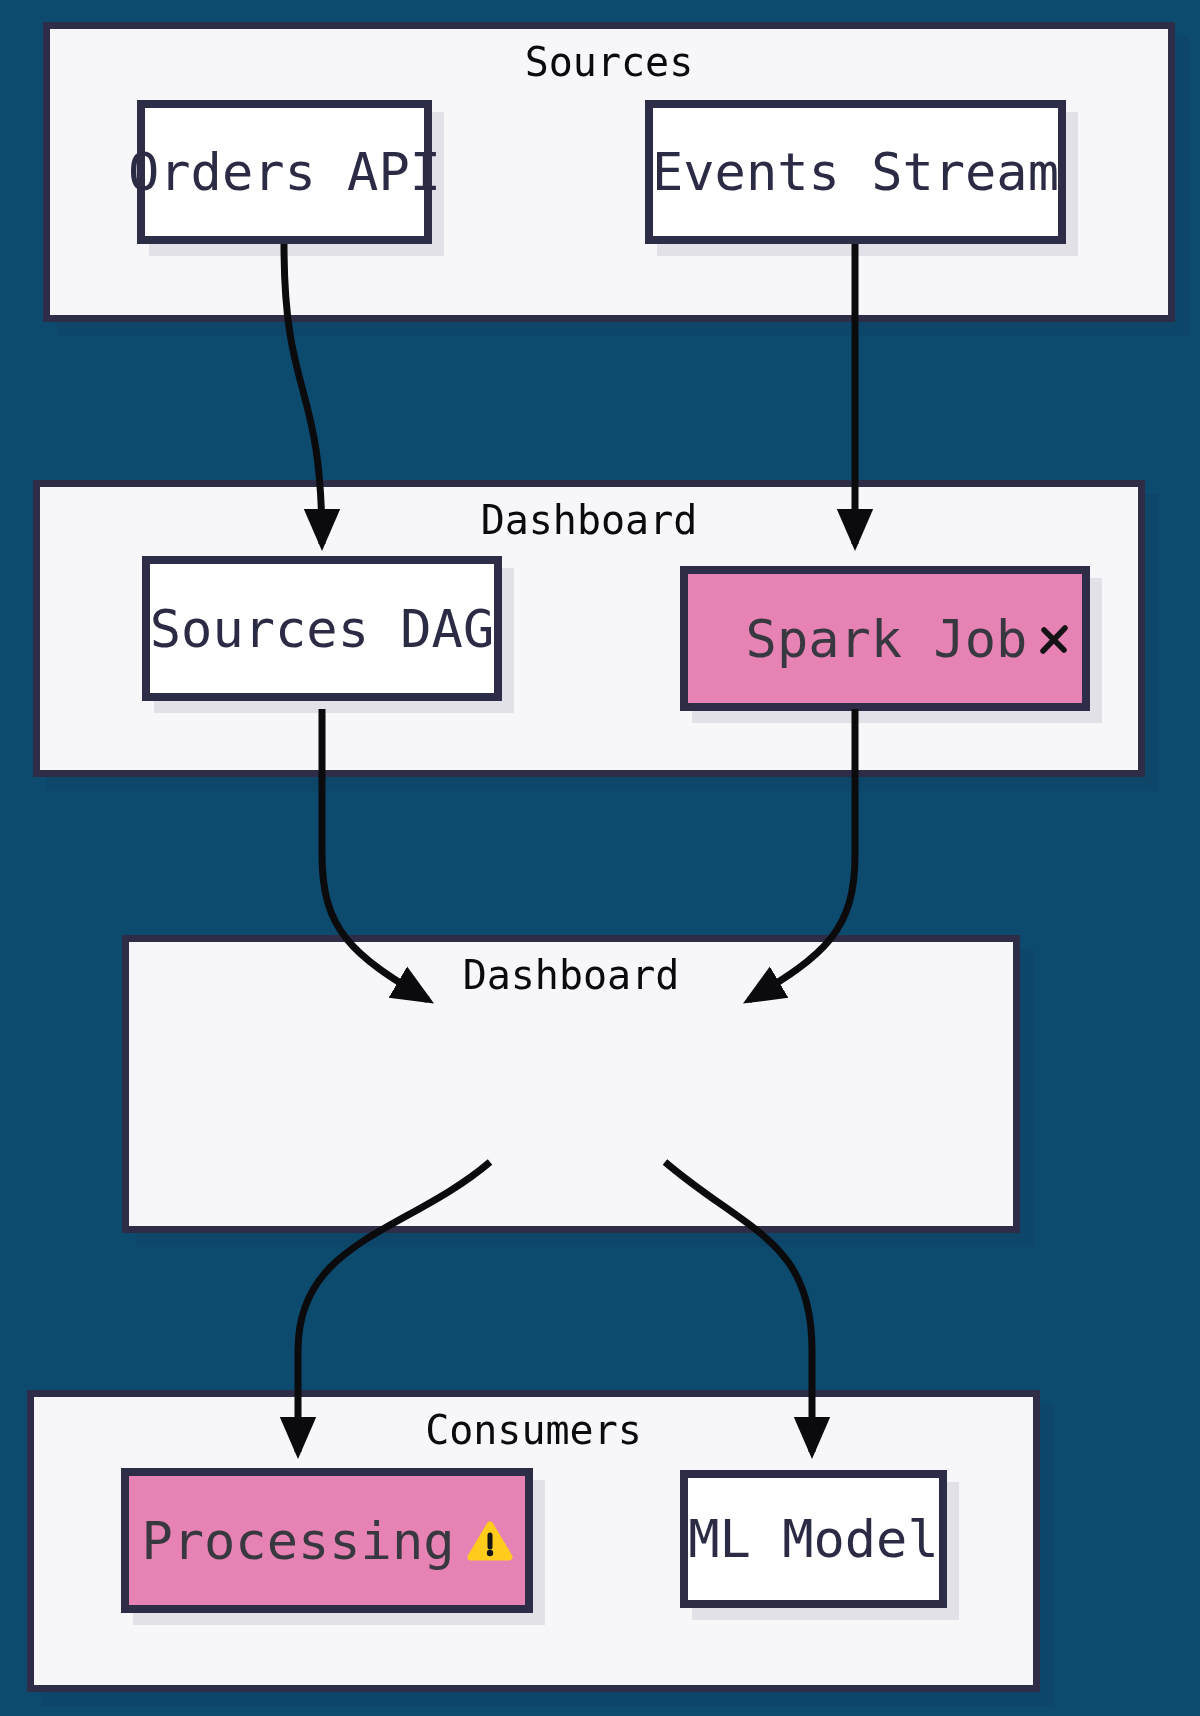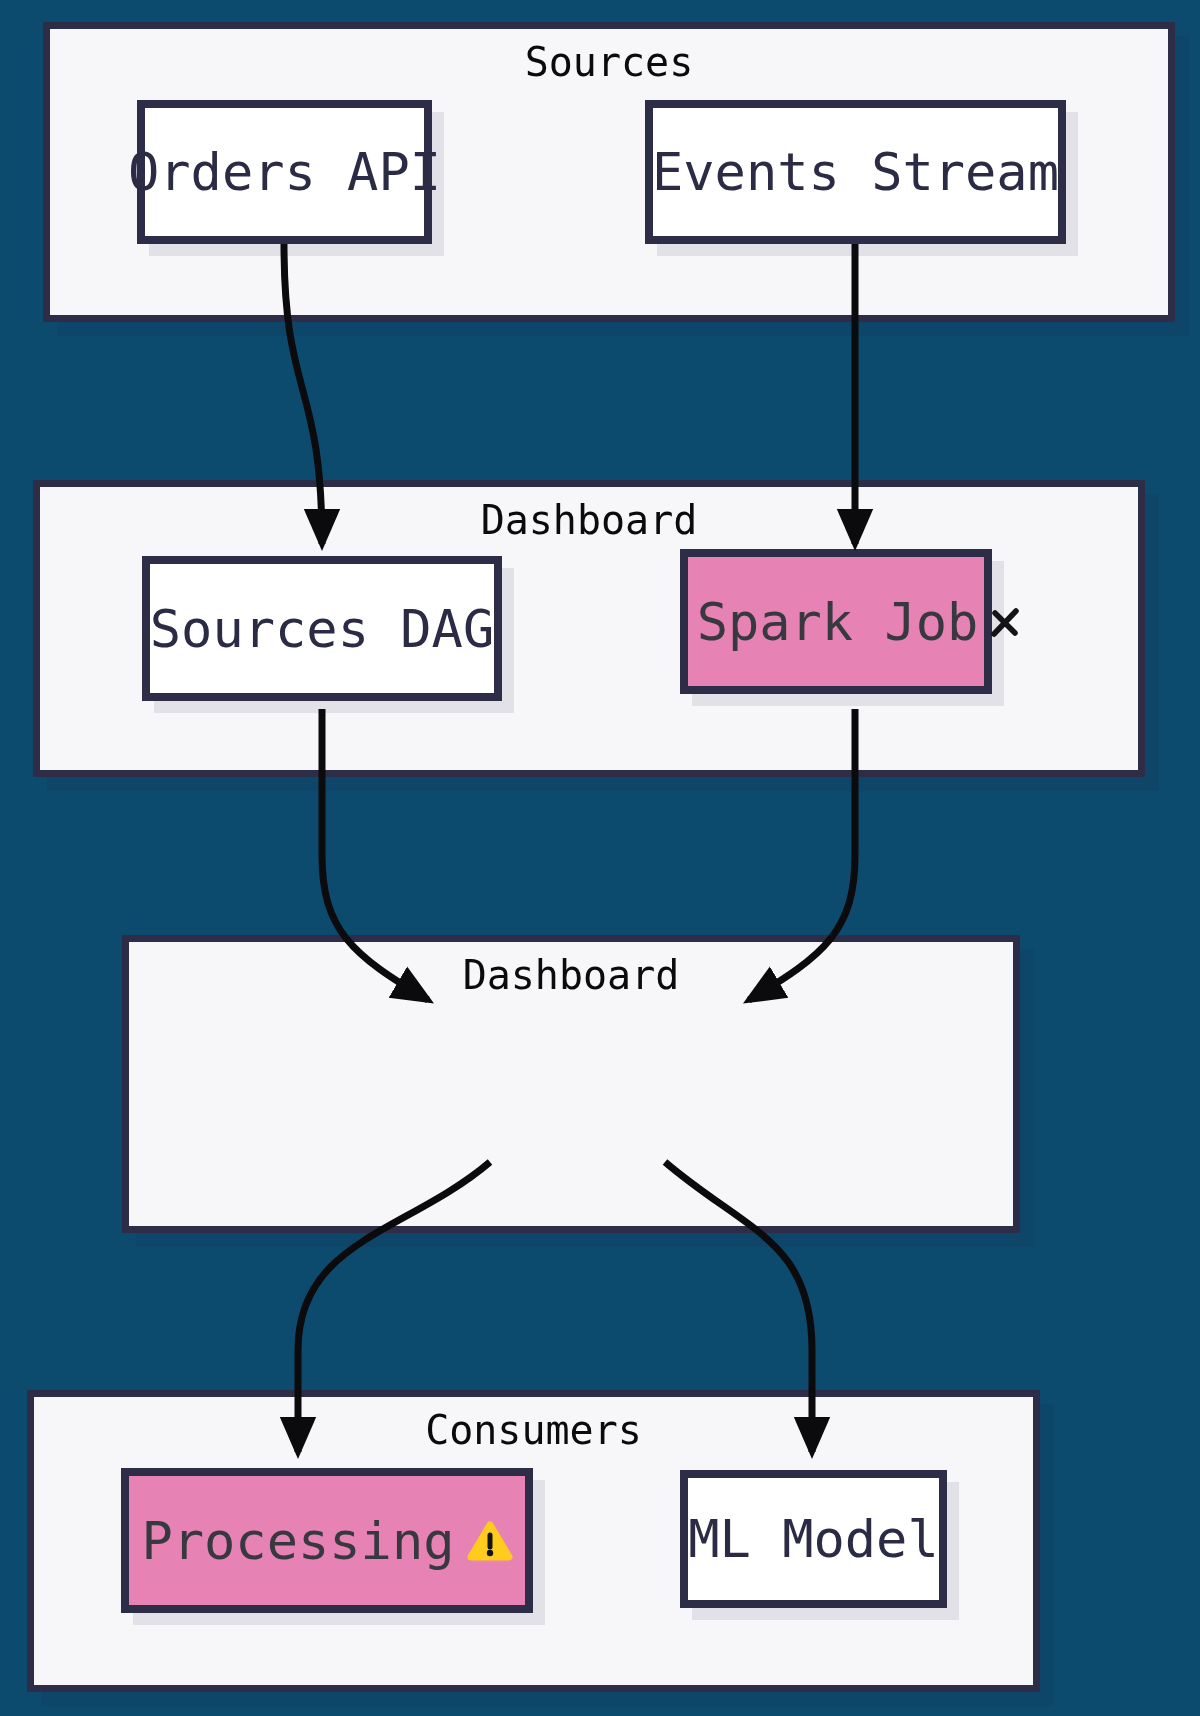--- a/index.html
+++ b/index.html
@@ -89,21 +89,21 @@
   <div class="node" style="left:645px;top:100px;width:421px;height:144px;">
     <span>Events Stream</span>
   </div>
 
   <section class="container" style="left:33px;top:480px;width:1112px;height:297px;">
     <div class="container-title">Dashboard</div>
   </section>
   <div class="node" style="left:142px;top:556px;width:360px;height:145px;">
     <span>Sources DAG</span>
   </div>
-  <div class="node highlight" style="left:680px;top:549px;width:312px;height:145px;padding-left:45px;">
+  <div class="node highlight" style="left:680px;top:566px;width:410px;height:145px;padding-left:45px;">
     <span>Spark Job</span>
     <svg class="icon" width="30" height="32" viewBox="0 0 30 32">
       <path d="M5 7 L25 27 M26 5 L4 28" stroke="#141414" stroke-width="5.5" stroke-linecap="round" fill="none"></path>
     </svg>
   </div>
 
   <section class="container" style="left:122px;top:935px;width:898px;height:298px;">
     <div class="container-title">Dashboard</div>
   </section>
 

